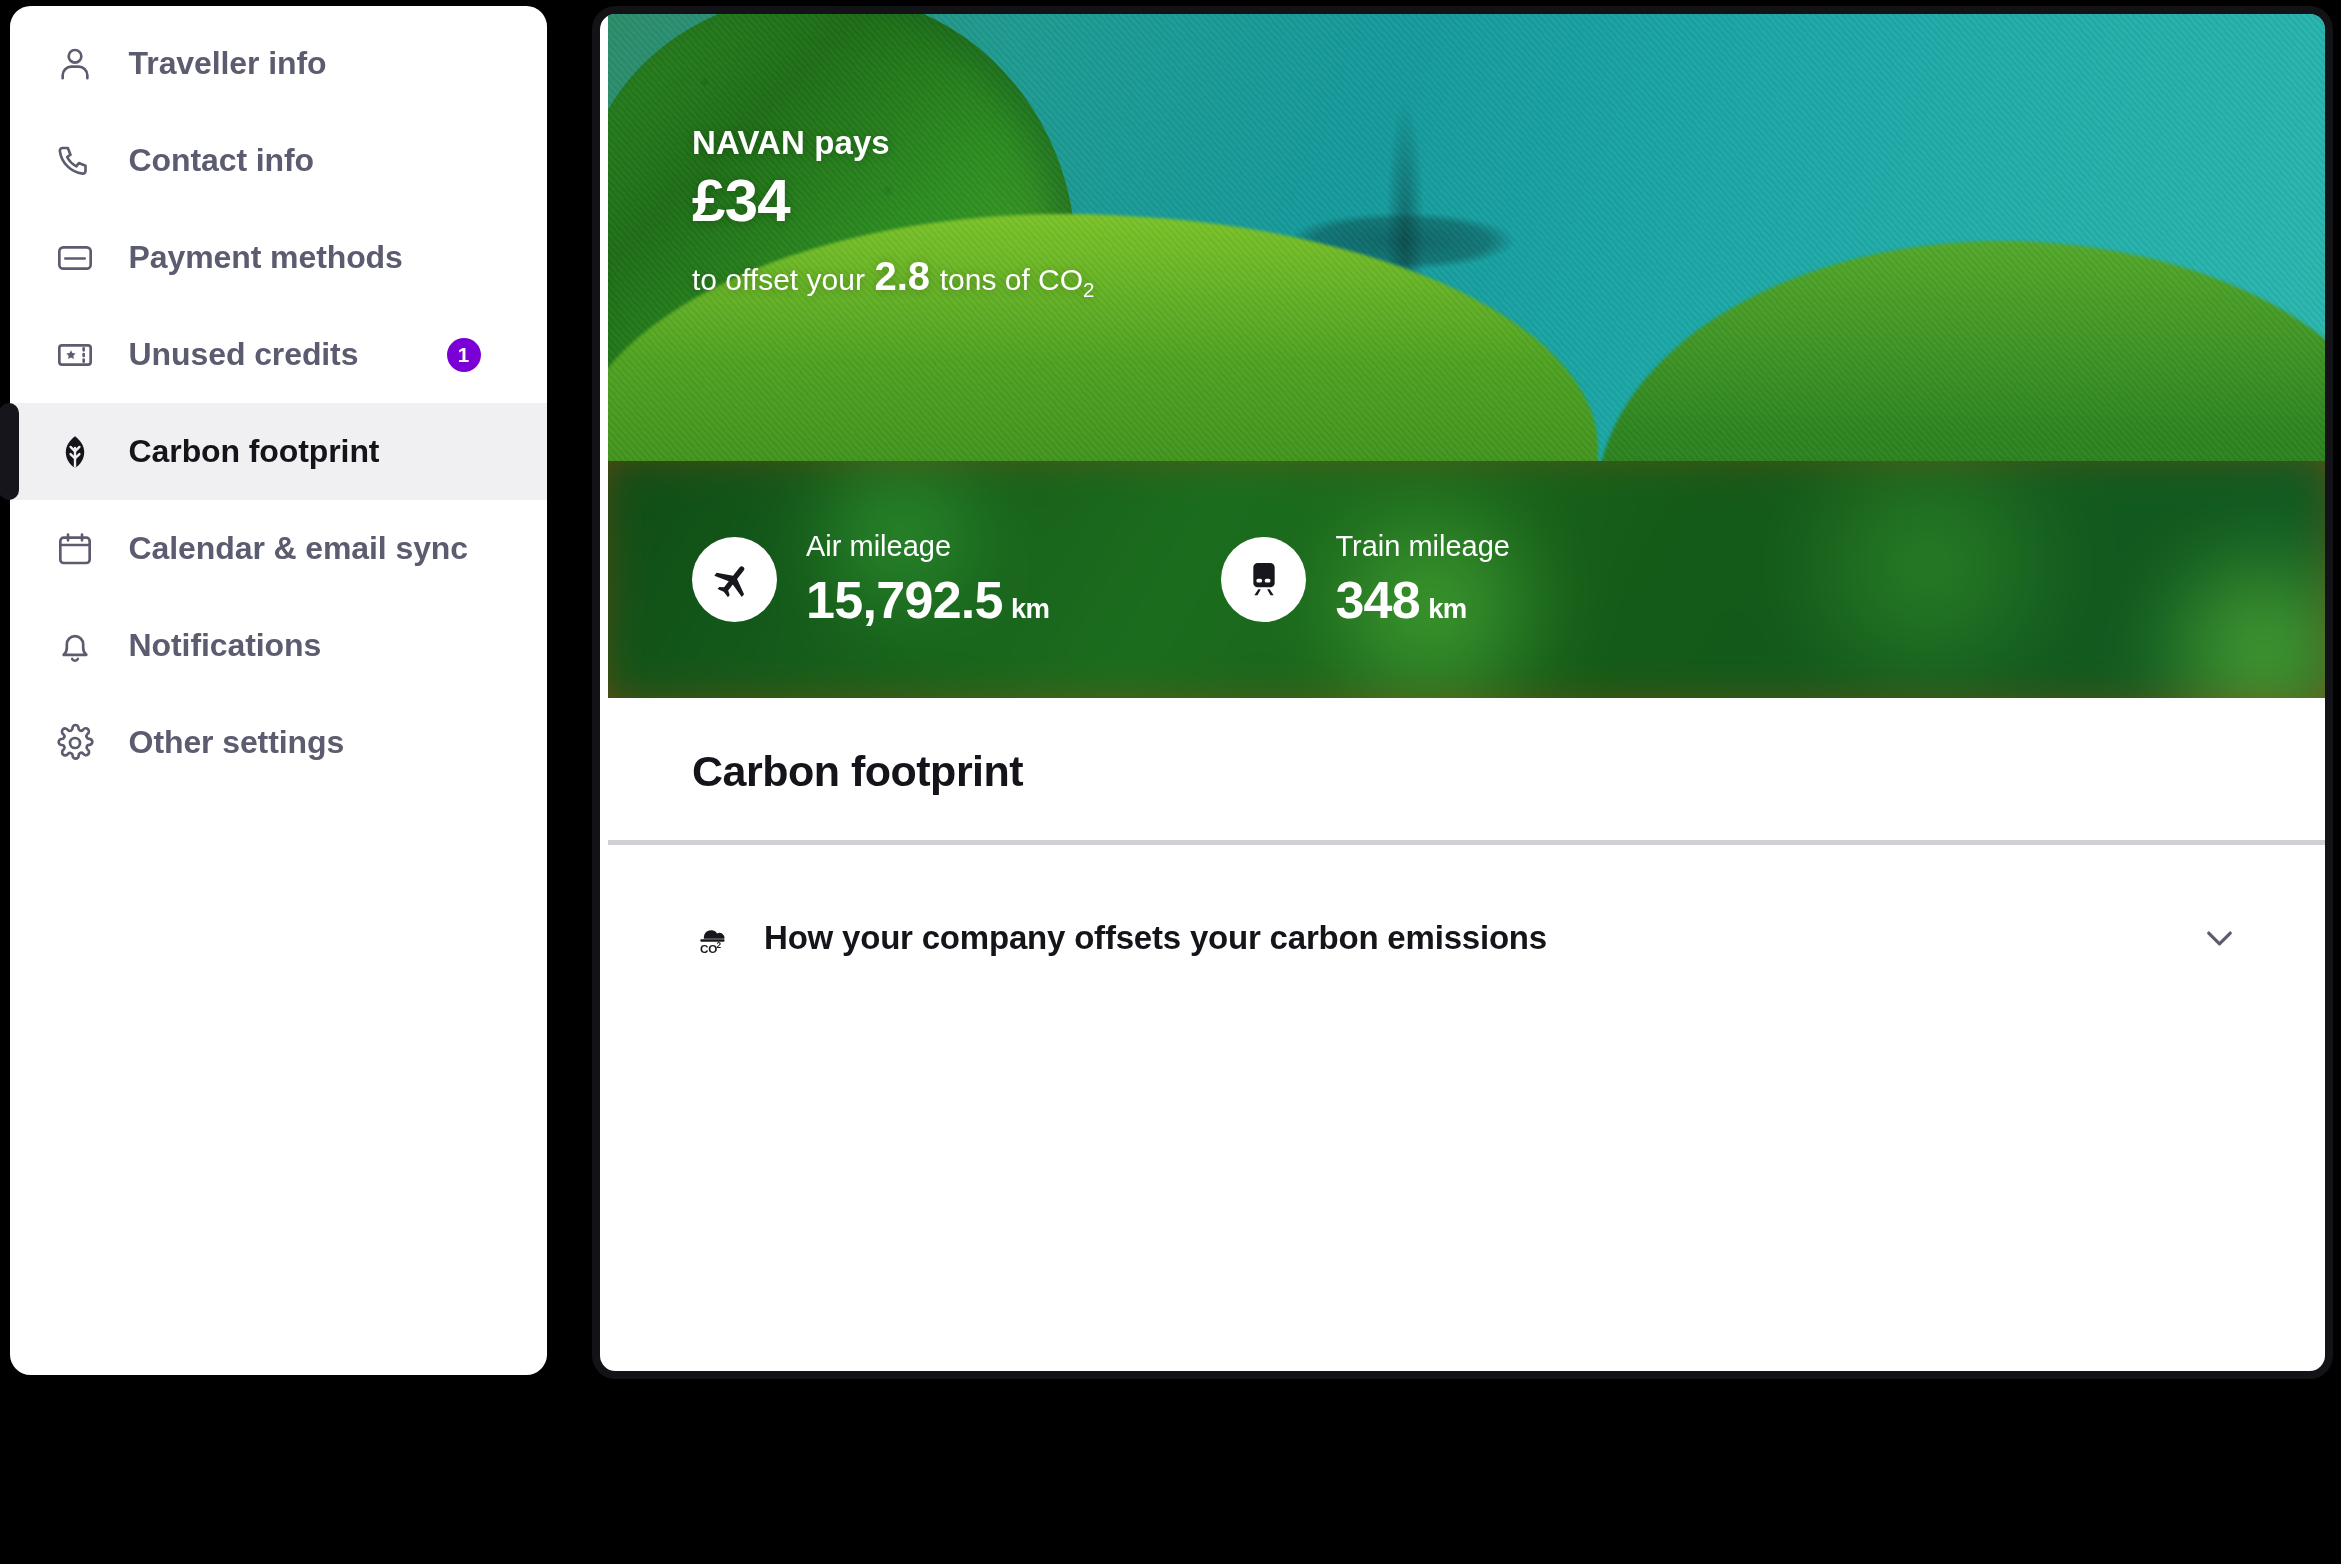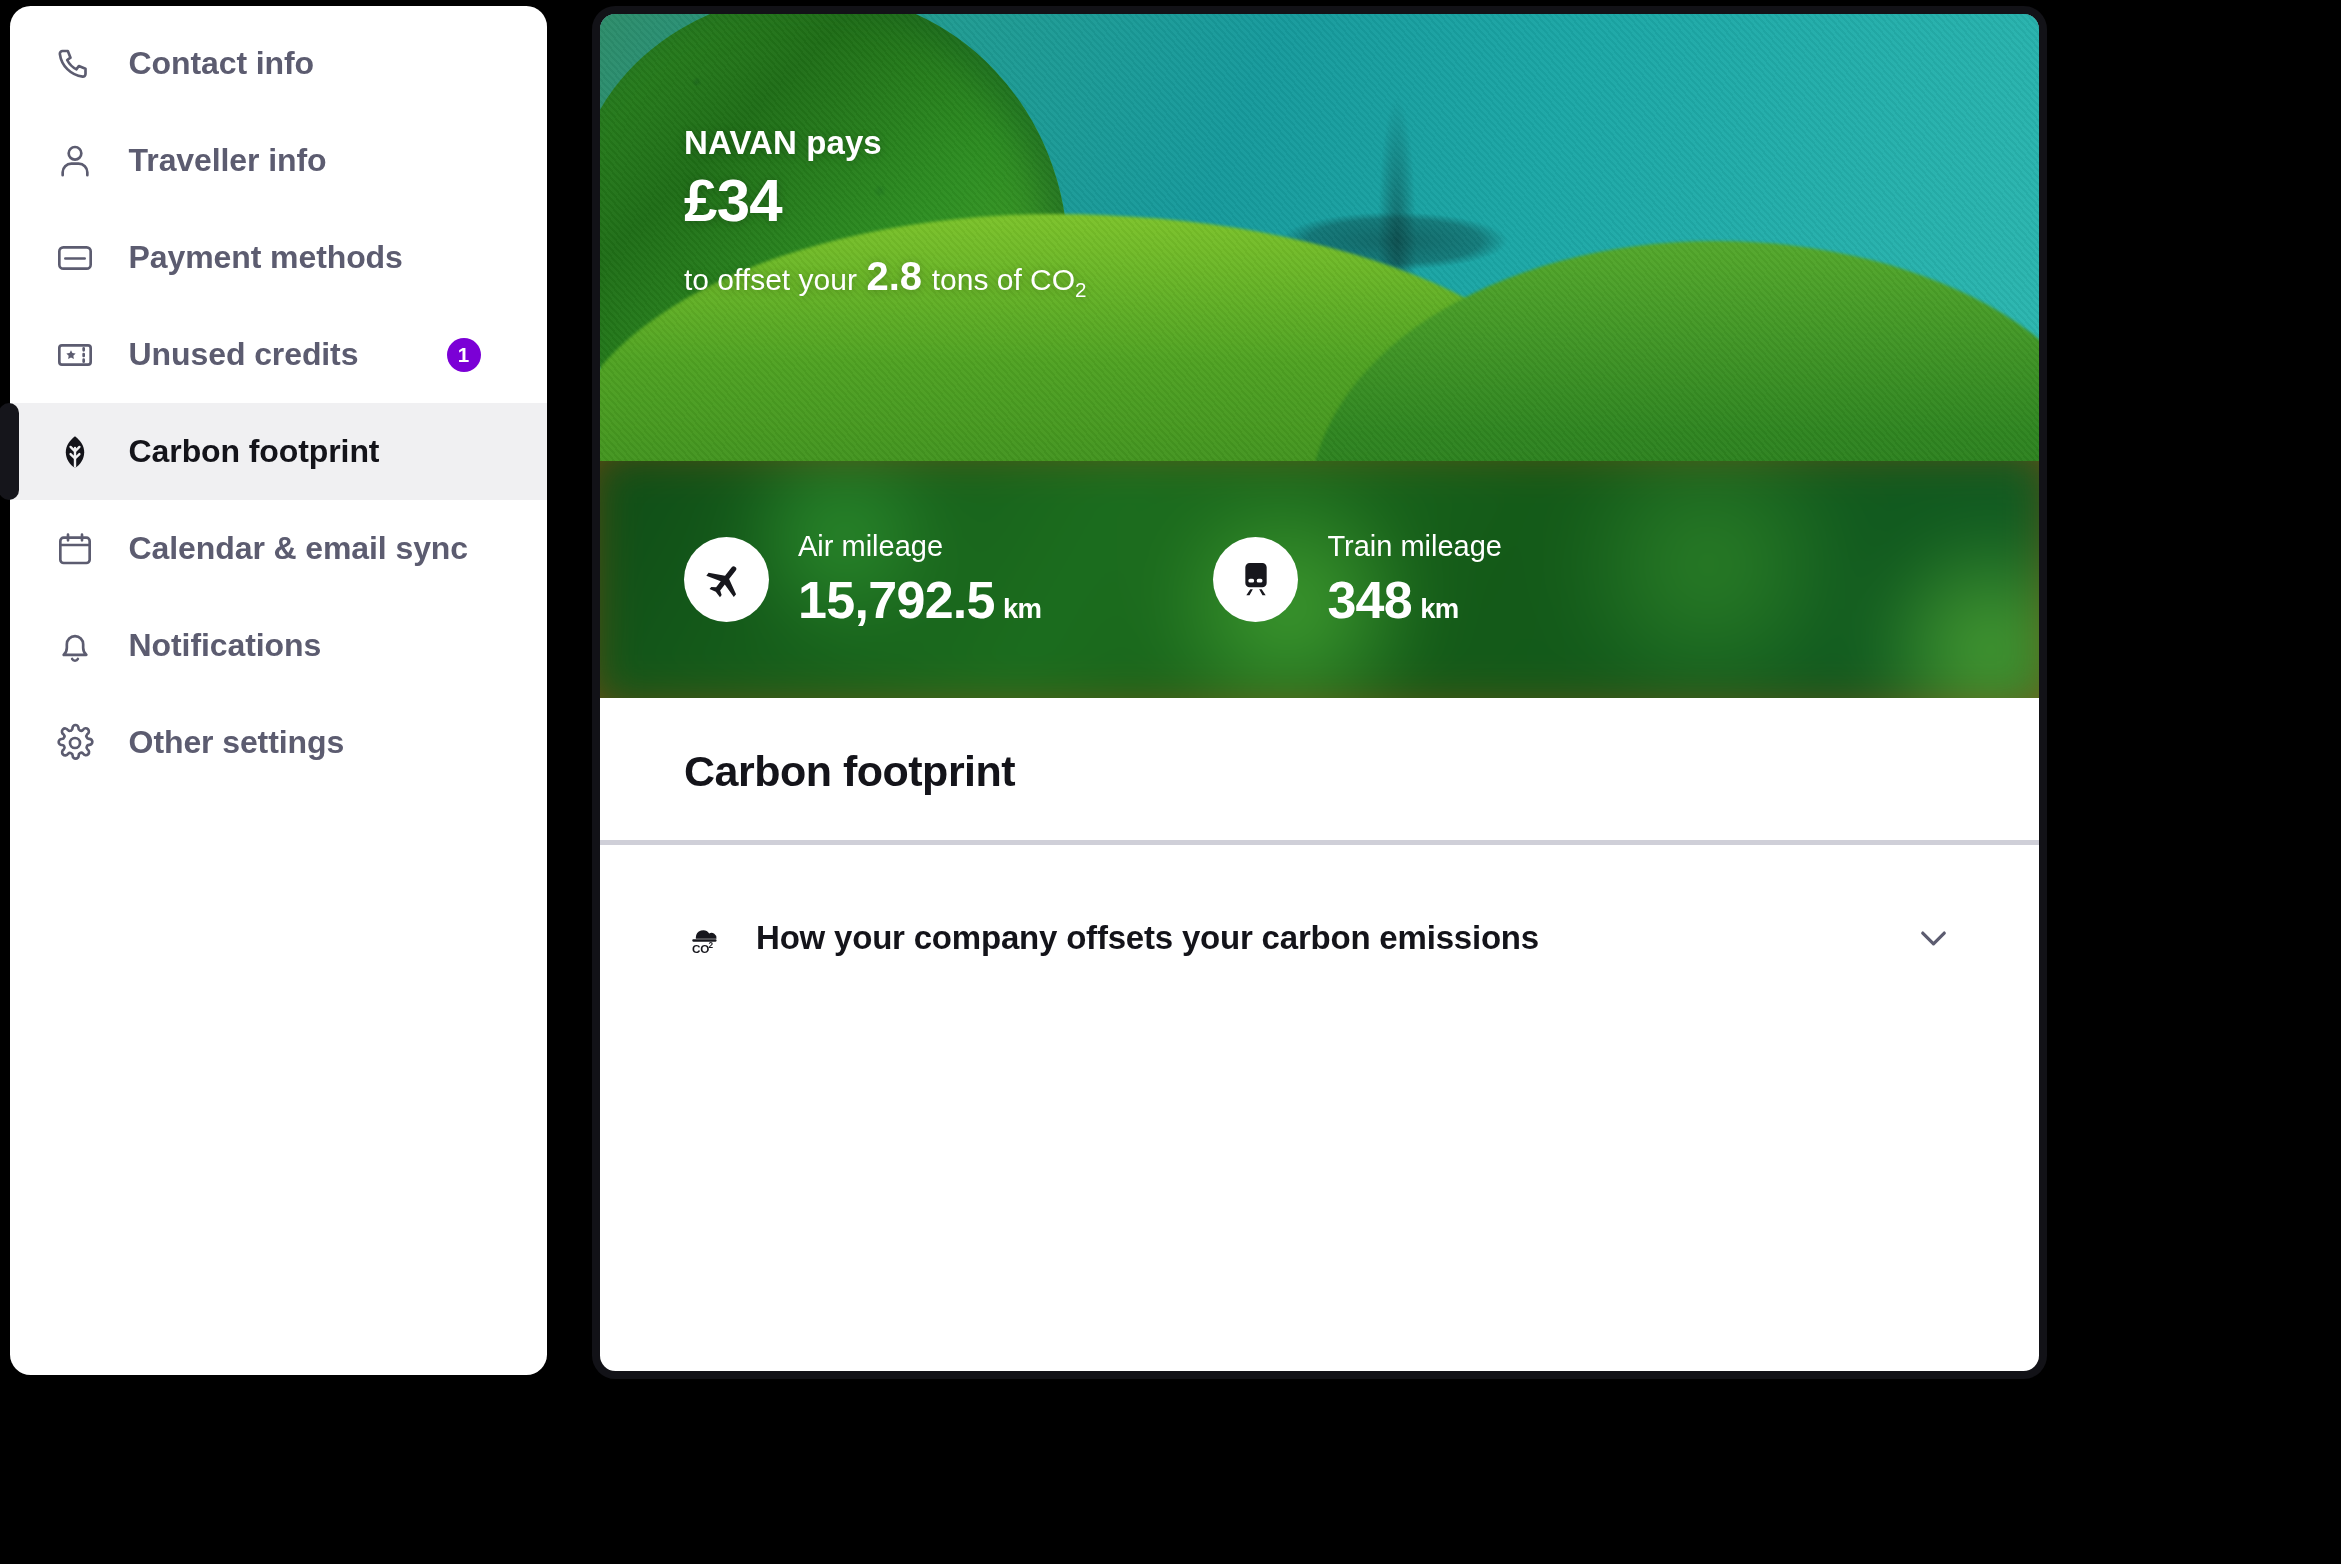--- a/index.html
+++ b/index.html
@@ -93,27 +93,28 @@
     justify-content: center;
     box-sizing: border-box;
     padding: 0 6.9px;
   }
 
   
   #main-card {
     position: absolute;
     left: 592px;
     top: 5.5px;
-    width: 1455px;
+    width: 1741px;
     height: 1373px;
     background: #ffffff;
     border: 8.2px solid #121217;
     border-radius: 23.4px;
     box-sizing: border-box;
     overflow: hidden;
+    padding-left: 8px;
   }
 
   
   #hero {
     position: relative;
     height: 447px;
     overflow: hidden;
     background: #0e6f6a;
   }
   #hero .photo {
@@ -322,34 +323,34 @@
 </head>
 <body>
 
 <div id="sidebar-card">
   <div class="nav-list">
 
 
     <div class="nav-item">
       <span class="nav-icon">
         <svg width="40" height="40" viewBox="0 0 24 24" fill="none" stroke="currentColor" stroke-width="1.6" stroke-linecap="round" stroke-linejoin="round">
-          <path d="M4.5 4.2h3.2l1.6 4-2 1.4a12.5 12.5 0 0 0 5.6 5.6l1.4-2 4 1.6v3.2a1.6 1.6 0 0 1-1.7 1.6A15.8 15.8 0 0 1 2.9 5.9 1.6 1.6 0 0 1 4.5 4.2z"></path>
-        </svg>
-      </span>
-      <span class="nav-label">Contact info</span>
-    </div>
-
-    <div class="nav-item">
-      <span class="nav-icon">
-        <svg width="40" height="40" viewBox="0 0 24 24" fill="none" stroke="currentColor" stroke-width="1.6" stroke-linecap="round" stroke-linejoin="round">
           <circle cx="12" cy="7.4" r="3.8"></circle>
           <path d="M4.6 20.5v-1.7a5.2 5.2 0 0 1 5.2-5.2h4.4a5.2 5.2 0 0 1 5.2 5.2v1.7"></path>
         </svg>
       </span>
       <span class="nav-label">Traveller info</span>
+    </div>
+
+    <div class="nav-item">
+      <span class="nav-icon">
+        <svg width="40" height="40" viewBox="0 0 24 24" fill="none" stroke="currentColor" stroke-width="1.6" stroke-linecap="round" stroke-linejoin="round">
+          <path d="M4.5 4.2h3.2l1.6 4-2 1.4a12.5 12.5 0 0 0 5.6 5.6l1.4-2 4 1.6v3.2a1.6 1.6 0 0 1-1.7 1.6A15.8 15.8 0 0 1 2.9 5.9 1.6 1.6 0 0 1 4.5 4.2z"></path>
+        </svg>
+      </span>
+      <span class="nav-label">Contact info</span>
     </div>
 
     <div class="nav-item">
       <span class="nav-icon">
         <svg width="40" height="40" viewBox="0 0 24 24" fill="none" stroke="currentColor" stroke-width="1.6" stroke-linecap="round" stroke-linejoin="round">
           <rect x="2.6" y="5.6" width="18.8" height="12.8" rx="2.4"></rect>
           <path d="M6.2 12.3h11.6"></path>
         </svg>
       </span>
       <span class="nav-label">Payment methods</span>

